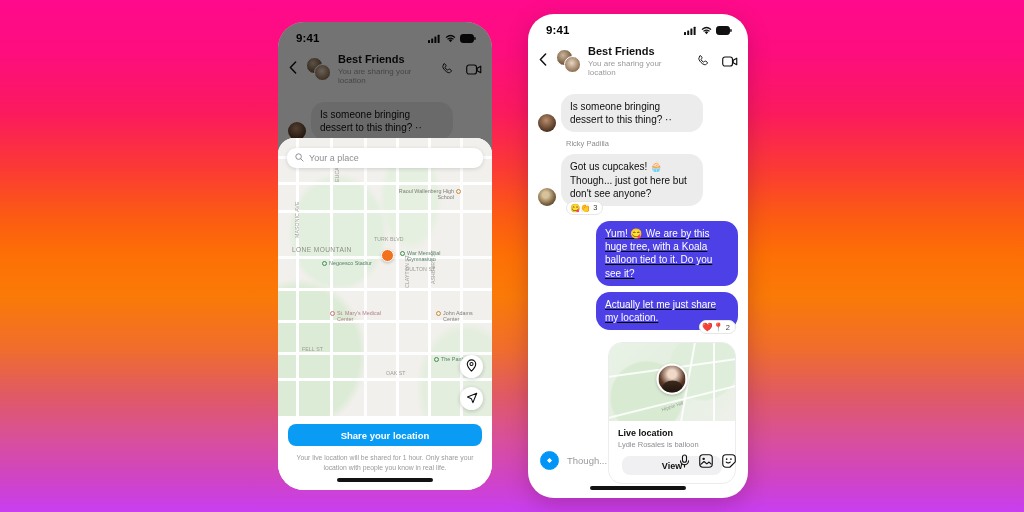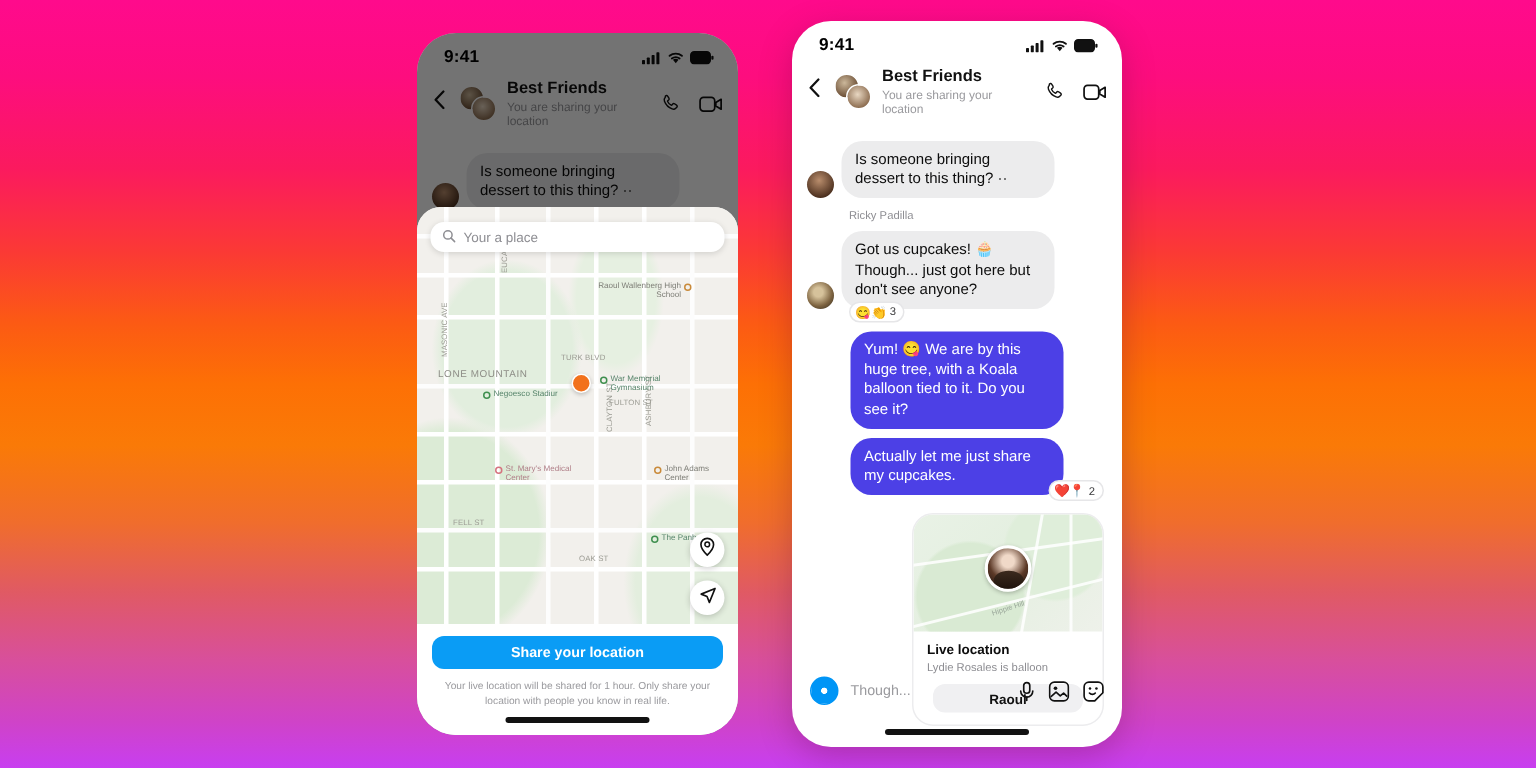--- a/index.html
+++ b/index.html
@@ -60,21 +60,21 @@
           background: radial-gradient(circle at 45% 40%, #e8d7c2, #8a6a4d 75%); }
   .hdr-text { flex: 1; min-width: 0; line-height: 1.15; }
   .hdr-title { font-size: 11px; font-weight: bold; color: #111; }
   .hdr-sub { font-size: 8px; color: #9a9a9e; margin-top: 1px; }
   .hdr-actions { display: flex; gap: 12px; align-items: center; }
   .hdr-actions svg { display: block; }
 
   
   .messages { padding: 4px 10px 0 10px; }
   .row { display: flex; align-items: flex-end; gap: 5px; margin-top: 6px; }
-  .row.out { justify-content: center; }
+  .row.out { justify-content: flex-end; text-decoration: underline; }
   .msg-avatar {
     width: 18px; height: 18px; border-radius: 50%; flex: none;
     background: radial-gradient(circle at 45% 35%, #b98d6c, #4a2e1d 75%);
   }
   .msg-avatar.b {
     background: radial-gradient(circle at 42% 38%, #d6c29b 20%, #7d6340 60%, #3f3322 90%);
   }
   .bubble {
     max-width: 142px; border-radius: 14px;
     padding: 6px 9px; font-size: 10px; line-height: 1.32;
@@ -486,42 +486,42 @@
           <span class="emo">😋👏</span>
           <span>3</span>
         </div>
       </div>
 
       <div class="row out">
         <div class="bubble out">Yum! 😋 We are by this huge tree, with a Koala balloon tied to it. Do you see it?</div>
       </div>
 
       <div class="row out">
-        <div class="bubble out">Actually let me just share my cupcakes.</div>
+        <div class="bubble out">Actually let me just share my location.</div>
       </div>
       <div class="react-wrap out">
         <div class="reactions">
           <span class="emo">❤️📍</span>
           <span>2</span>
         </div>
       </div>
 
       <div class="loc-card">
         <div class="loc-map">
           <div class="road" style="left:-4px; top:24px; right:-4px; height:2px; transform:rotate(-8deg)"></div>
           <div class="road" style="left:-4px; top:58px; right:-4px; height:2px; transform:rotate(-14deg)"></div>
           <div class="road" style="left:78px; top:-4px; width:2px; bottom:-4px; transform:rotate(10deg)"></div>
           <div class="road" style="left:104px; top:-4px; width:2px; bottom:-4px"></div>
           <div class="lbl" style="left:52px; top:60px; transform:rotate(-18deg)">Hippie Hill</div>
           <div class="loc-pin"></div>
         </div>
         <div class="loc-body">
           <div class="loc-title">Live location</div>
           <div class="loc-sub">Lydie Rosales is balloon</div>
-          <div class="loc-view">Raoul</div>
+          <div class="loc-view">View</div>
         </div>
       </div>
     </div>
 
     <div class="composer">
       <div class="comp-cam"></div>
       <div class="comp-input">Though...</div>
       <div class="comp-icons">
         <span>
           <svg width="11" height="14" viewBox="0 0 12 15">

